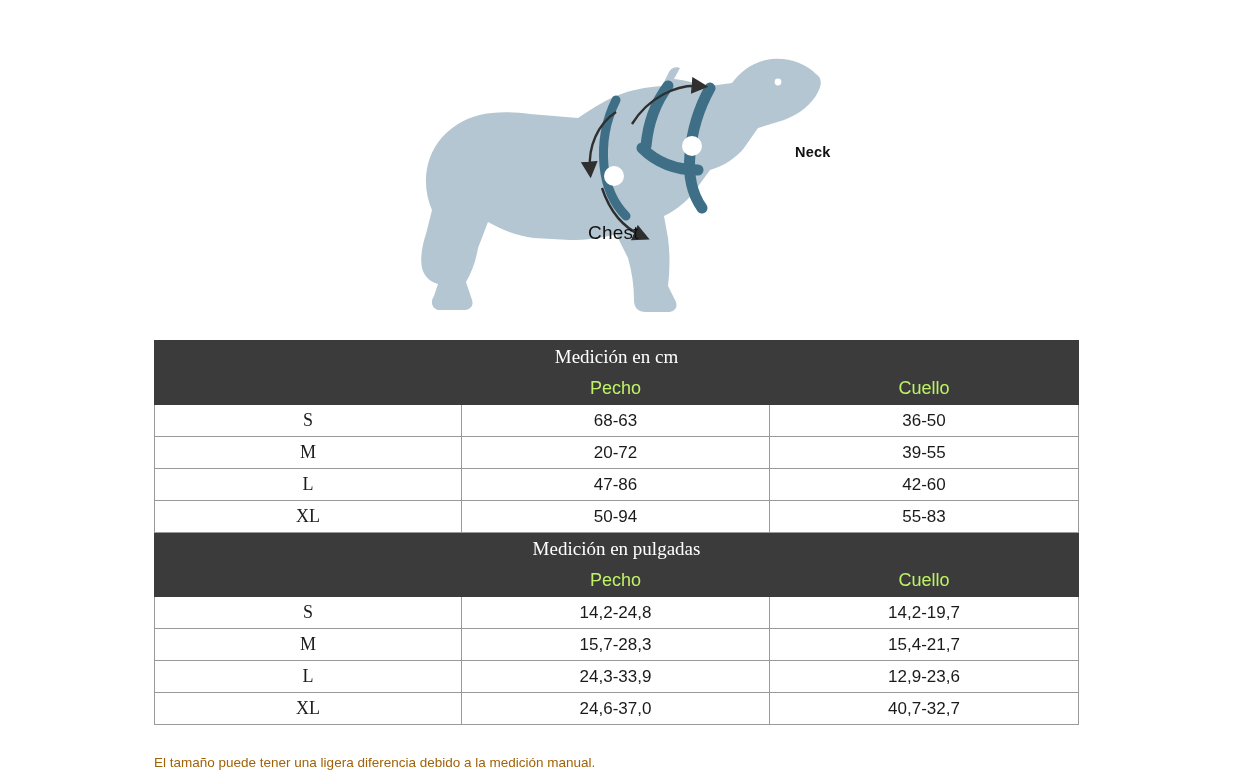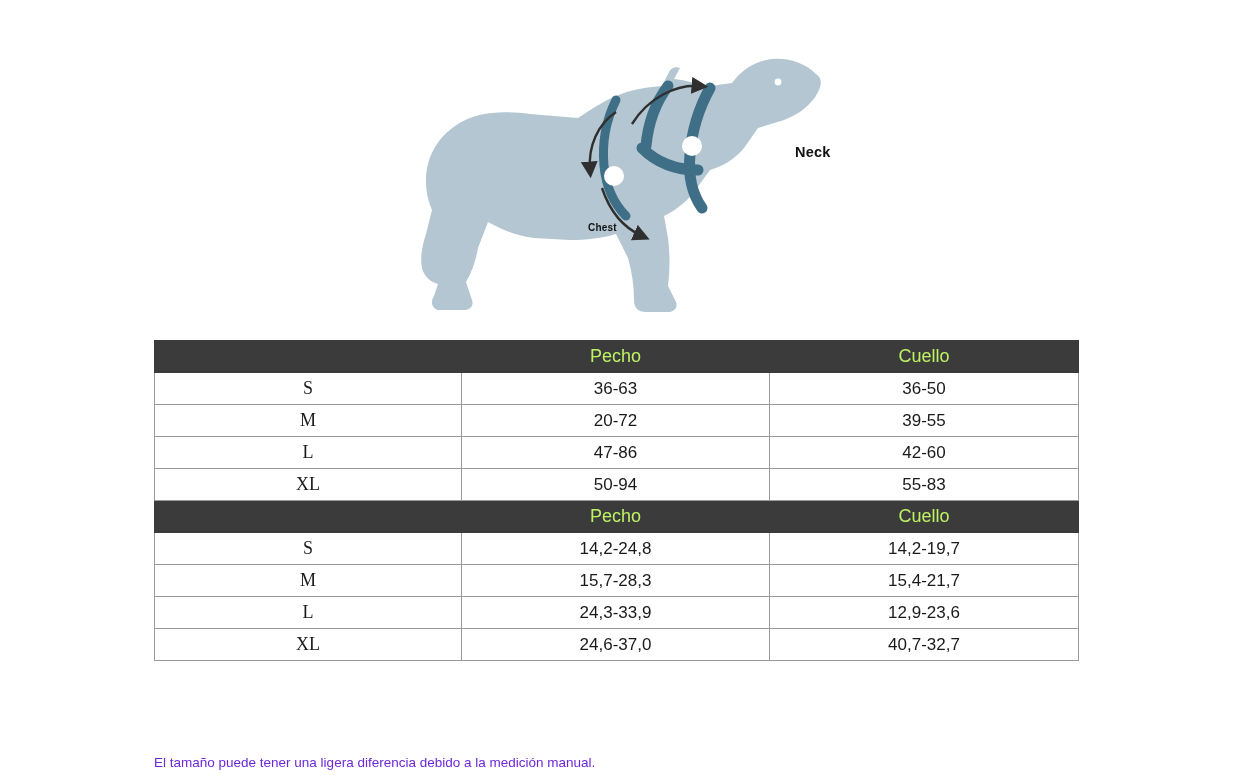--- a/index.html
+++ b/index.html
@@ -33,22 +33,22 @@
     font-size: 14.5px;
     font-weight: bold;
     color: #111111;
     letter-spacing: .2px;
     margin-left: 44px;
   }
   .label-chest {
     position: absolute;
     left: 588px;
     top: 222px;
-    font-size: 10px;
-    font-weight: bold;
+    font-size: 19px;
+    font-weight: normal;
     color: #111111;
     letter-spacing: .2px;
   }
 
   
   .size-table {
     position: absolute;
     left: 154px;
     top: 340px;
     width: 924px;
@@ -88,21 +88,21 @@
   }
   .col-size { width: 307px; }
   .col-chest { width: 308px; }
   .col-neck { width: 309px; }
 
   .footnote {
     position: absolute;
     left: 154px;
     top: 755px;
     font-size: 13.5px;
-    color: #6d28d9;
+    color: #a16207;
   }
 </style>
 </head>
 <body>
 
 <div class="diagram">
   <svg width="480" height="305" viewBox="0 0 480 305" xmlns="http://www.w3.org/2000/svg">
 
     <g>
       <path d="M436 54
@@ -180,46 +180,52 @@
 <div class="label-chest">Chest</div>
 
 <table class="size-table">
   <colgroup>
     <col class="col-size">
       <col class="col-chest">
       <col class="col-neck">
   </colgroup>
   <tbody>
 
+    <tr class="section-row">
+      <td colspan="3">Medición en cm</td>
+    </tr>
     <tr class="head-row">
       <td class="blank"></td>
       <td>Pecho</td>
       <td>Cuello</td>
     </tr>
     <tr>
       <td class="size-cell">S</td>
-      <td>36-63</td>
+      <td>68-63</td>
       <td>36-50</td>
     </tr>
     <tr>
       <td class="size-cell">M</td>
       <td>20-72</td>
       <td>39-55</td>
     </tr>
     <tr>
       <td class="size-cell">L</td>
       <td>47-86</td>
       <td>42-60</td>
     </tr>
     <tr>
       <td class="size-cell">XL</td>
       <td>50-94</td>
       <td>55-83</td>
     </tr>
 
+    <tr class="section-row">
+      <td colspan="3">Medición en pulgadas</td>
+    </tr>
     <tr class="head-row">
       <td class="blank"></td>
       <td>Pecho</td>
       <td>Cuello</td>
     </tr>
     <tr>
       <td class="size-cell">S</td>
       <td>14,2-24,8</td>
       <td>14,2-19,7</td>
     </tr>

